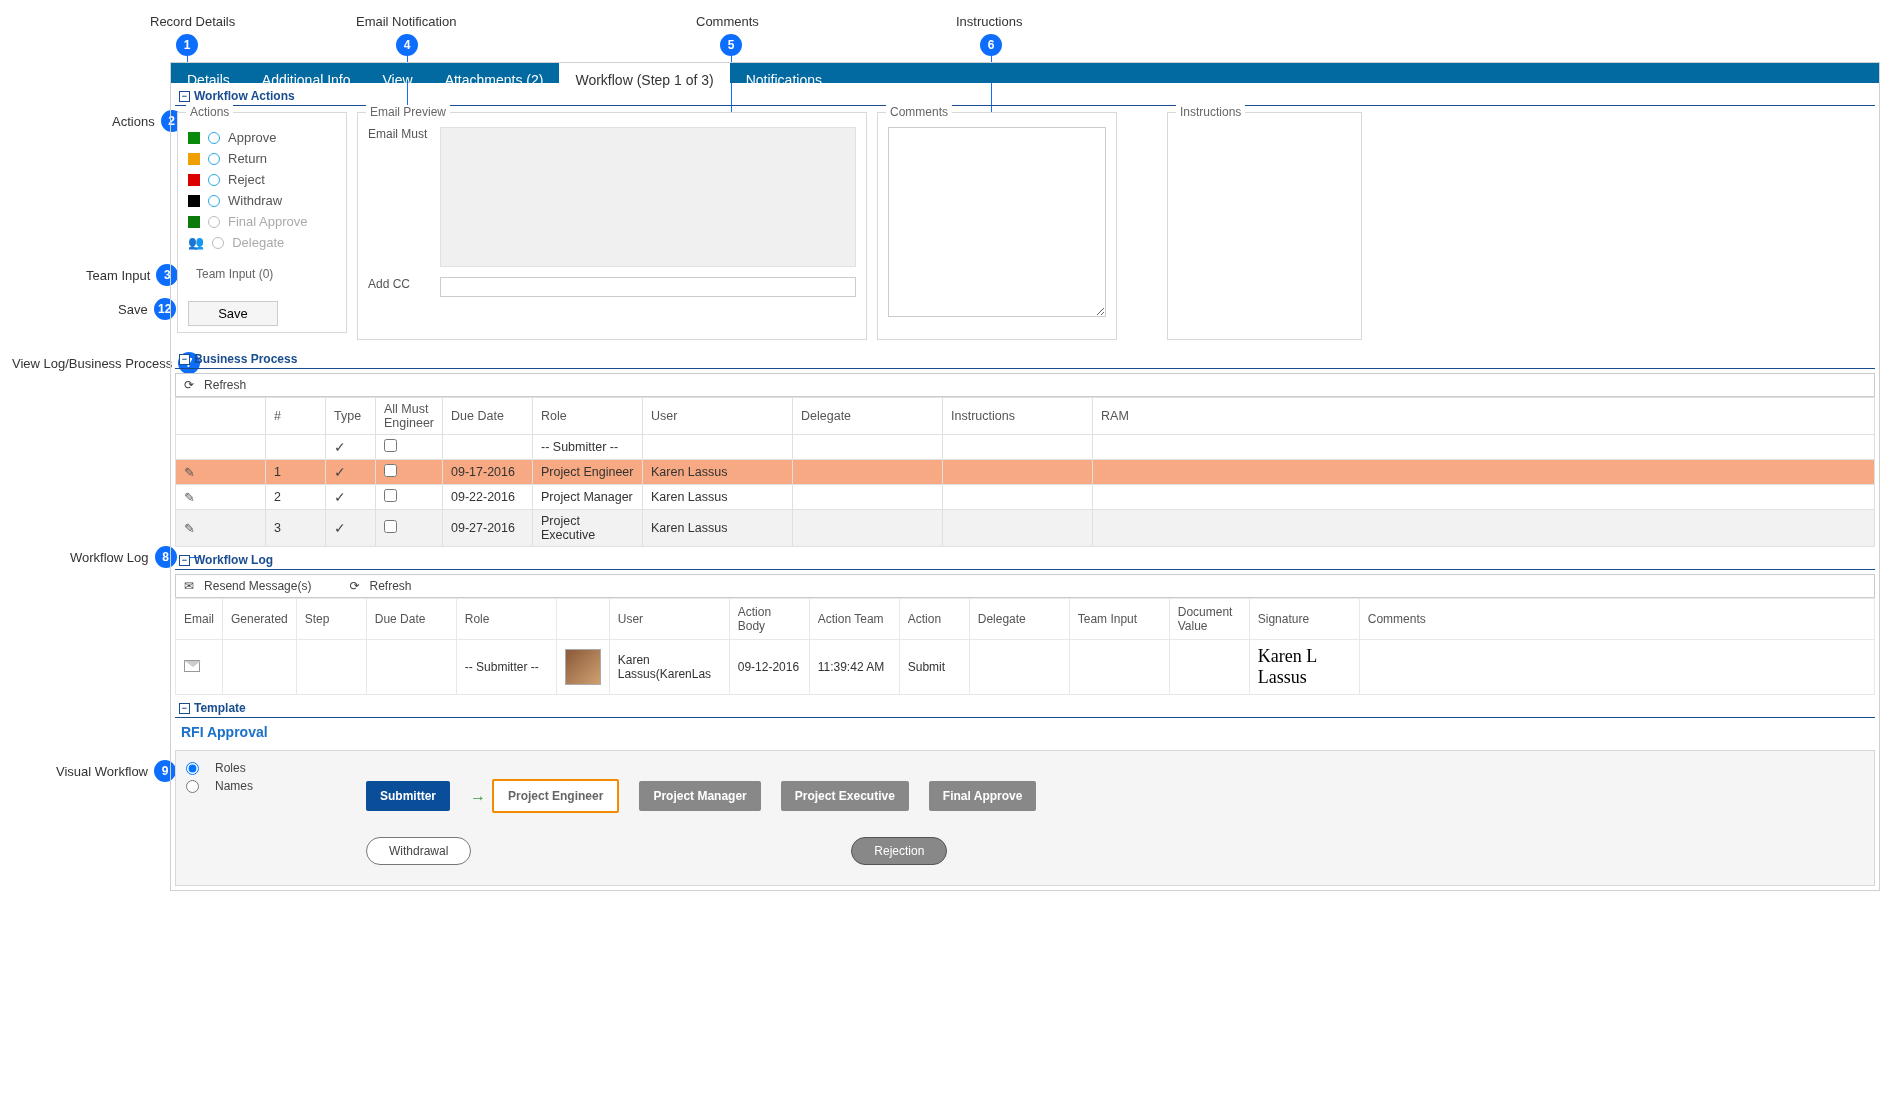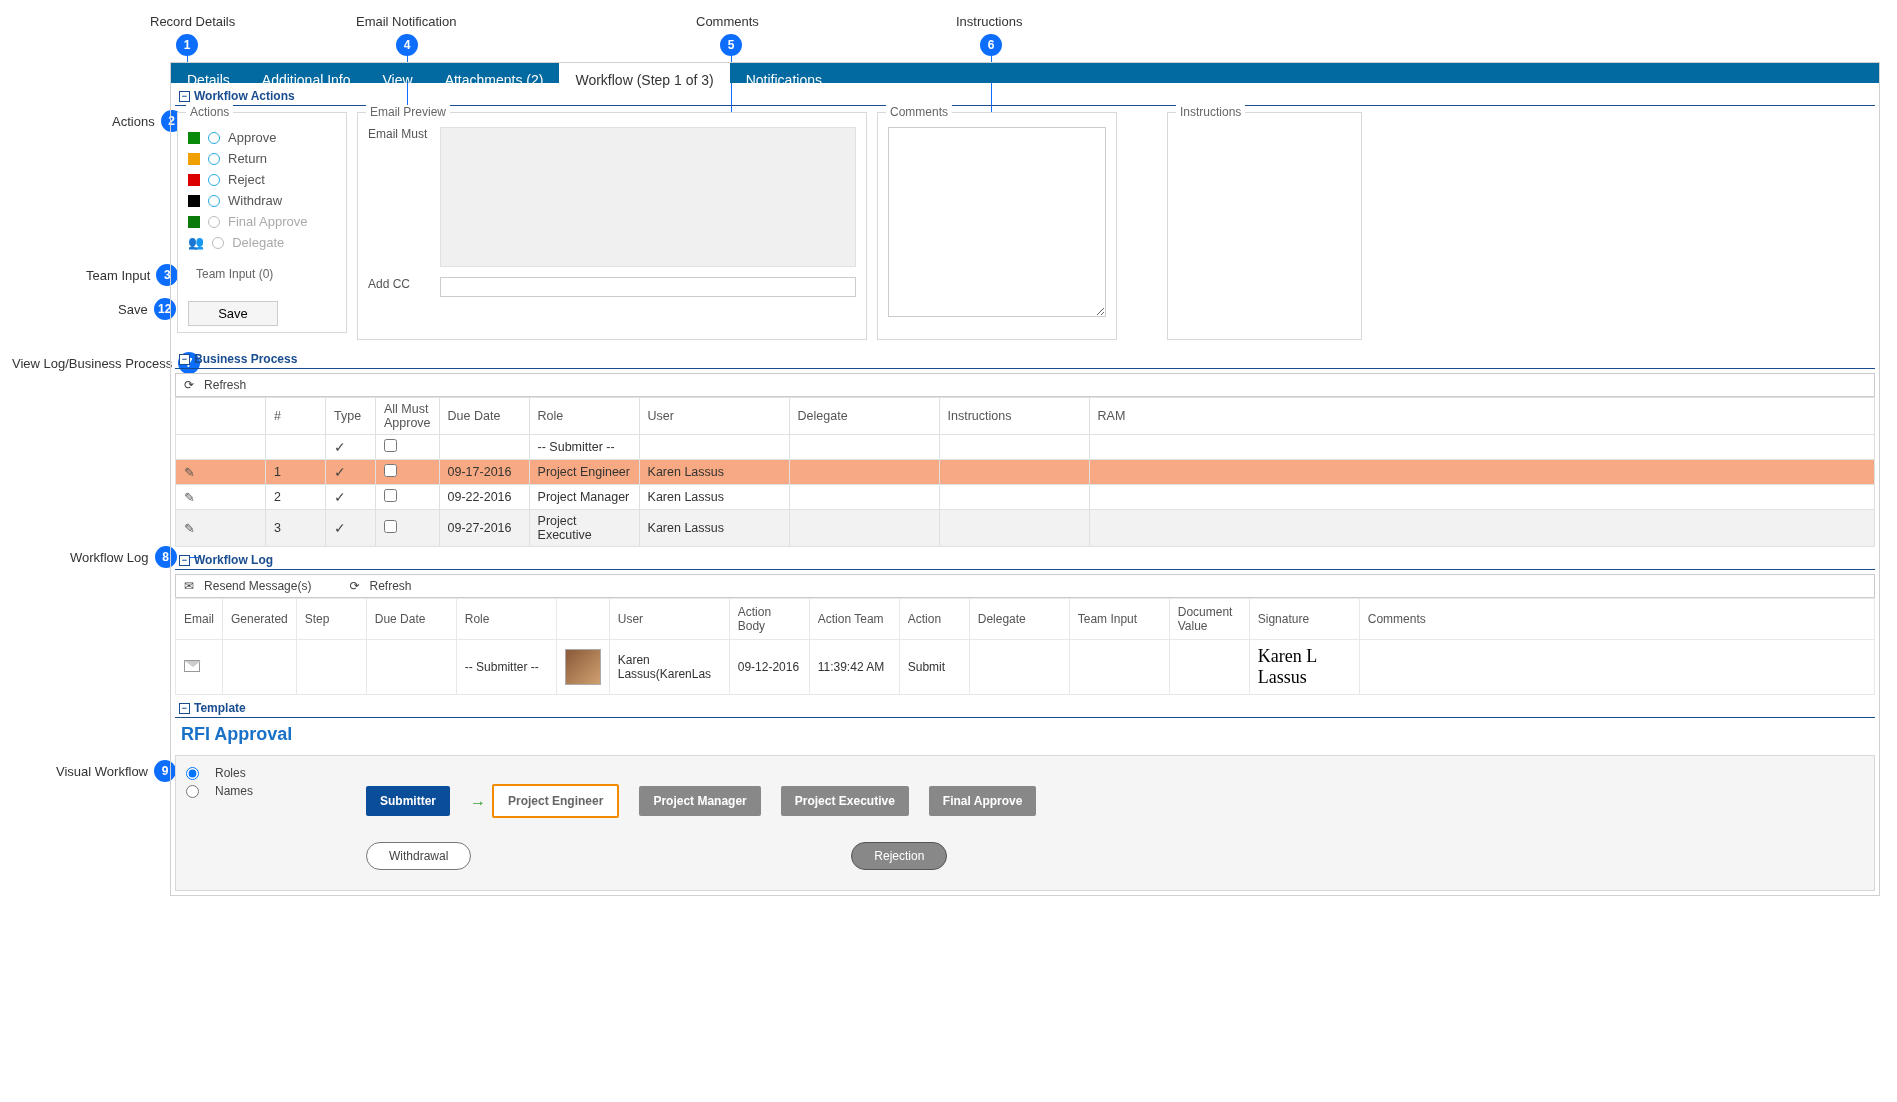--- a/index.html
+++ b/index.html
@@ -137,21 +137,21 @@
 .pencil { font-size: 13px; color: #555; }
 
 
 .wl-table { width: calc(100% - 8px); margin: 0 4px; border-collapse: collapse; font-size: 12px; }
 .wl-table th, .wl-table td { border: 1px solid #e8e8e8; padding: 6px 8px; text-align: left; }
 .wl-table th { font-weight: normal; color: #555; }
 .avatar { width: 36px; height: 36px; background: linear-gradient(135deg,#8a5a3a,#d0a070); border: 1px solid #aaa; }
 .sig { font-family: "Brush Script MT", cursive; font-size: 18px; color: #000; text-align: right; }
 
 
-.template-title { color: #1a72c8; font-weight: bold; padding: 6px 10px; font-size: 18px; }
+.template-title { color: #1a72c8; font-weight: bold; padding: 6px 10px; font-size: 14px; }
 .vw-area {
   border: 1px solid #d8d8d8;
   background: #f5f5f5;
   margin: 4px;
   padding: 28px 10px 20px 10px;
   position: relative;
 }
 .vw-radios { position: absolute; left: 10px; top: 10px; font-size: 12px; color: #444; }
 .vw-radios label { display: flex; align-items: center; gap: 16px; margin-bottom: 4px; }
 .vw-nodes { display: flex; align-items: center; gap: 20px; margin-left: 180px; }
@@ -328,21 +328,21 @@
     <div class="tool-row">
       <span>⟳</span>
       <span>Refresh</span>
     </div>
     <table class="bp-table">
       <thead>
         <tr>
           <th style="width:90px;"></th>
           <th style="width:60px;">#</th>
           <th style="width:50px;">Type</th>
-          <th style="width:50px;">All Must Approve</th>
+          <th style="width:50px;">All Must Engineer</th>
           <th style="width:90px;">Due Date</th>
           <th style="width:110px;">Role</th>
           <th style="width:150px;">User</th>
           <th style="width:150px;">Delegate</th>
           <th style="width:150px;">Instructions</th>
           <th>RAM</th>
         </tr>
       </thead>
       <tbody>
         <tr>

